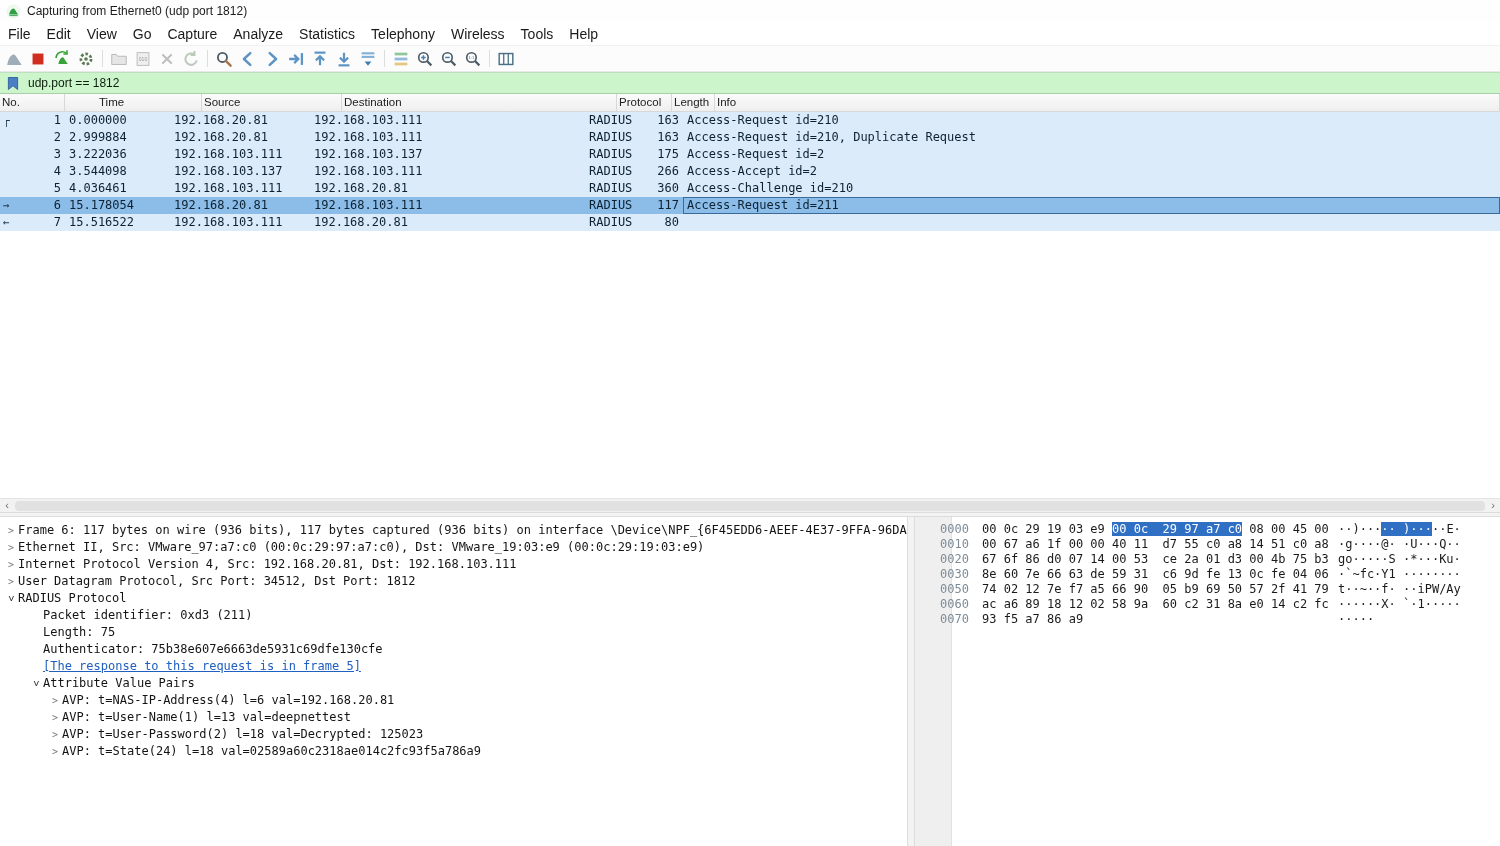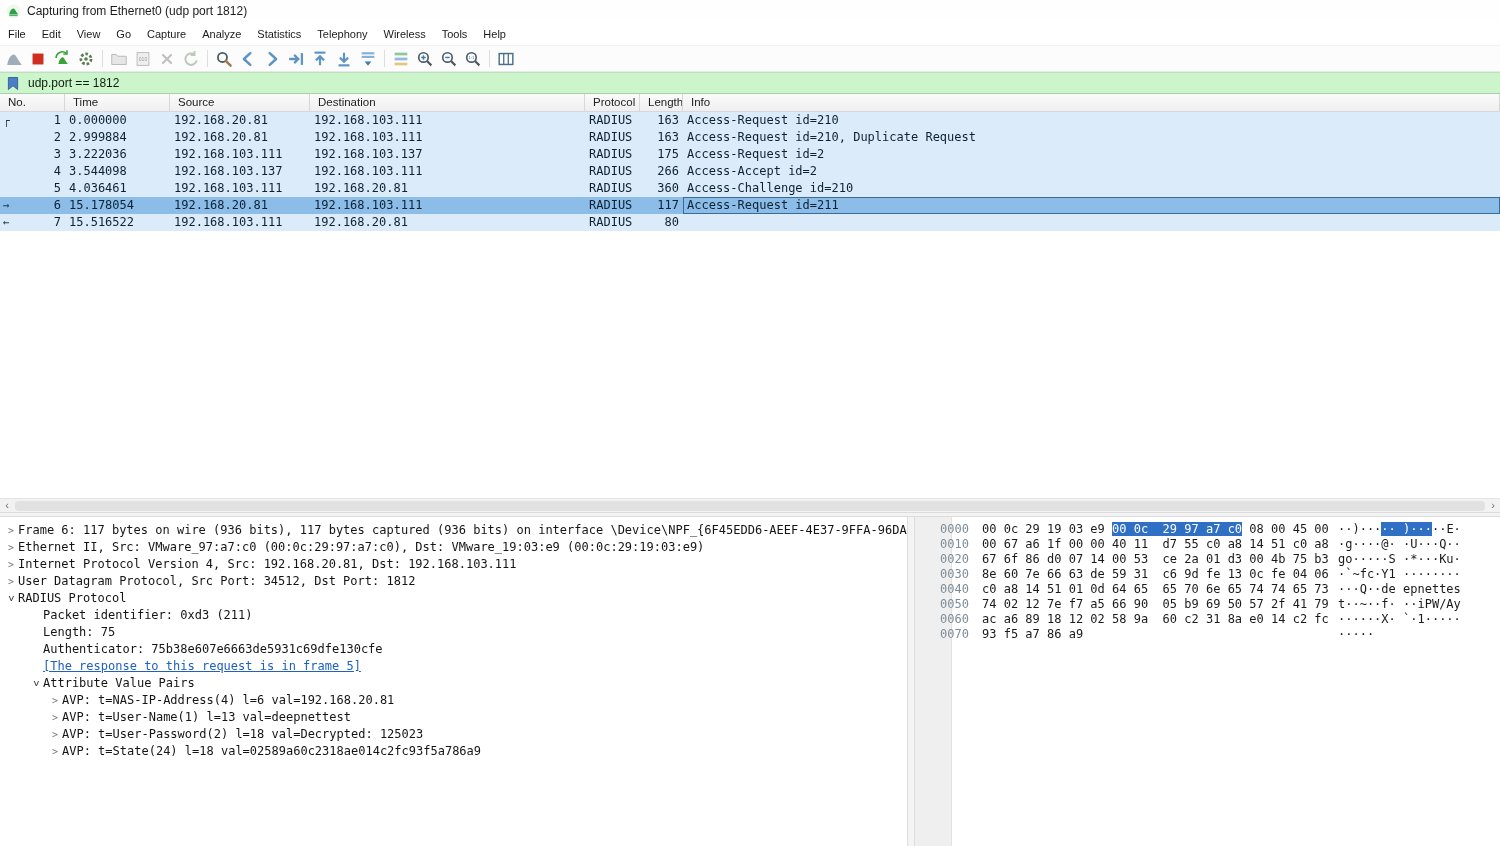--- a/index.html
+++ b/index.html
@@ -9,29 +9,29 @@
     --hex-highlight-bg:#2f6fc4;
     --link-color:#2060c0;
   }
   *{margin:0;padding:0;box-sizing:border-box;}
   html,body{width:1500px;height:846px;}
   body{font-family:"Liberation Sans",sans-serif;font-size:12px;color:#111;background:#fff;overflow:hidden;}
   .app{display:flex;flex-direction:column;width:1500px;height:846px;background:#fff;}
   .titlebar{height:22px;flex:none;display:flex;align-items:center;gap:6px;padding-left:6px;background:#fefefe;}
   .title-text{font-size:12px;color:#1c1c1c;}
   .menubar{height:23px;flex:none;display:flex;align-items:center;background:#fff;}
-  .menu-item{padding:3px 8px;font-size:11px;color:#1a1a1a;cursor:default;}
+  .menu-item{padding:3px 8px;font-size:14px;color:#1a1a1a;cursor:default;}
   .toolbar{height:27px;flex:none;display:flex;align-items:center;background:#fcfcfc;border-top:1px solid #f1f1f1;border-bottom:1px solid #e9e9e9;padding-left:2px;}
   .tb-icon{width:24px;height:24px;display:flex;align-items:center;justify-content:center;border-radius:2px;flex:none;}
   .tb-sep{width:1px;height:17px;background:#ddd;margin:0 4px;flex:none;}
   .filterbar{height:22px;flex:none;display:flex;align-items:center;background:var(--filter-valid-bg,#ccf5cc);border-top:1px solid #bfe0bf;border-bottom:1px solid #a8cfa8;gap:9px;padding-left:7px;}
   .filter-text{font-size:12px;color:#0e1e0e;}
   .packet-list{flex:none;height:418px;display:flex;flex-direction:column;background:#fff;}
   .pl-header{height:18px;flex:none;display:flex;background:linear-gradient(#fbfbfb,#efefef);border-bottom:1px solid #d8d8d8;}
-  .pl-hcell{border-right:1px solid #d8d8d8;padding:2px 8px;font-size:11.5px;color:#222;overflow:hidden;white-space:nowrap;flex:none;}
+  .pl-hcell{border-right:1px solid #d8d8d8;padding:2px 2px;font-size:11.5px;color:#222;overflow:hidden;white-space:nowrap;flex:none;}
   .pl-body{flex:1;overflow:hidden;font-family:"DejaVu Sans Mono",monospace;font-size:12px;background:#fff;}
   .pkt-row{display:flex;height:17px;line-height:17px;background:var(--packet-row-bg,#dcebfa);color:#0c2233;white-space:nowrap;}
   .pkt-row.sel{background:var(--packet-row-selected-bg,#8cbce8);}
   .pc{overflow:hidden;flex:none;padding:0 4px;}
   .pc.num,.pc.len{text-align:right;}
   .pc.num{position:relative;}
   .marker{position:absolute;left:3px;top:0;color:#1e3a52;font-size:11px;}
   .pc.info{flex:1;}
   .pkt-row.sel .pc.info{outline:1px solid #3a6a9a;outline-offset:-1px;}
   .pl-hscroll{height:14px;flex:none;background:#f2f2f2;border-top:1px solid #e4e4e4;display:flex;align-items:center;position:relative;}
@@ -221,21 +221,21 @@
       <svg width="12" height="15" viewBox="0 0 13 15">
           <path d="M1.5 1h10v13l-5-4-5 4Z" fill="#4a7fc4" stroke="#2f5f9e"></path>
         </svg>
     </span>
     <span class="filter-text">udp.port == 1812</span>
   </div>
 
   <div class="packet-list">
     <div class="pl-header">
         <div class="pl-hcell" style="width: 65px;">No.</div>
-        <div class="pl-hcell" style="width: 105px;">Time</div>
+        <div class="pl-hcell" style="width: 105px; margin-left: 32px;">Time</div>
         <div class="pl-hcell" style="width: 140px;">Source</div>
         <div class="pl-hcell" style="width: 275px;">Destination</div>
         <div class="pl-hcell" style="width: 55px;">Protocol</div>
         <div class="pl-hcell" style="width: 43px;">Length</div>
         <div class="pl-hcell" style="flex: 1 1 0%;">Info</div>
       </div>
     <div class="pl-body">
         <div class="pkt-row">
           <div class="pc num" style="width: 65px;"><span class="marker">┌</span><span>1</span></div>
           <div class="pc time" style="width: 105px;"><span>0.000000</span></div>
@@ -370,21 +370,20 @@
         </div>
     </div>
     <div class="splitter-v"></div>
     <div class="hexpane">
       <div class="offset-strip"></div>
       <div>
           <div class="hex-line"><span class="hx-off">0000</span><span class="hx-bytes"><span>00 0c 29 19 03 e9 </span><span class="hl">00 0c  29 97 a7 c0</span><span> 08 00 45 00</span></span><span class="hx-ascii"><span>··)···</span><span class="hl">·· )···</span><span>··E·</span></span></div>
           <div class="hex-line"><span class="hx-off">0010</span><span class="hx-bytes"><span>00 67 a6 1f 00 00 40 11  d7 55 c0 a8 14 51 c0 a8</span></span><span class="hx-ascii"><span>·g····@· ·U···Q··</span></span></div>
           <div class="hex-line"><span class="hx-off">0020</span><span class="hx-bytes"><span>67 6f 86 d0 07 14 00 53  ce 2a 01 d3 00 4b 75 b3</span></span><span class="hx-ascii"><span>go·····S ·*···Ku·</span></span></div>
           <div class="hex-line"><span class="hx-off">0030</span><span class="hx-bytes"><span>8e 60 7e 66 63 de 59 31  c6 9d fe 13 0c fe 04 06</span></span><span class="hx-ascii"><span>·`~fc·Y1 ········</span></span></div>
-          <div class="hex-line"><span class="hx-off">0040</span><span class="hx-bytes"><span>c0 a8 14 51 01 0d 64 65  65 70 6e 65 74 74 65 73</span></span><span class="hx-ascii"><span>···Q··de epnettes</span></span></div>
           <div class="hex-line"><span class="hx-off">0050</span><span class="hx-bytes"><span>74 02 12 7e f7 a5 66 90  05 b9 69 50 57 2f 41 79</span></span><span class="hx-ascii"><span>t··~··f· ··iPW/Ay</span></span></div>
           <div class="hex-line"><span class="hx-off">0060</span><span class="hx-bytes"><span>ac a6 89 18 12 02 58 9a  60 c2 31 8a e0 14 c2 fc</span></span><span class="hx-ascii"><span>······X· `·1·····</span></span></div>
           <div class="hex-line"><span class="hx-off">0070</span><span class="hx-bytes"><span>93 f5 a7 86 a9</span></span><span class="hx-ascii"><span>·····</span></span></div>
         </div>
     </div>
   </div>
 
 </div>
 
 </body></html>

